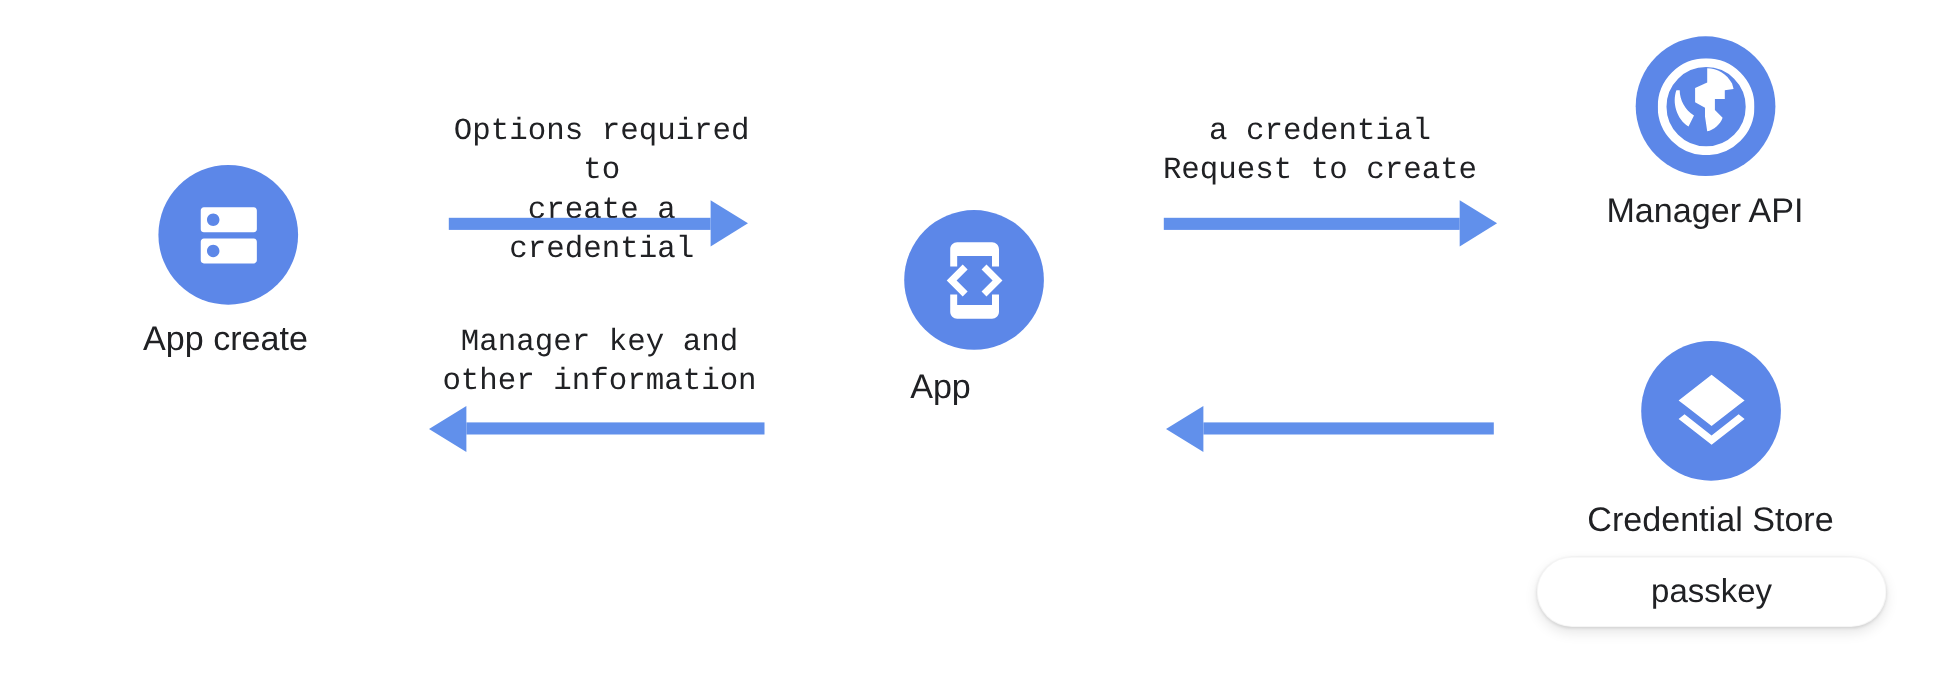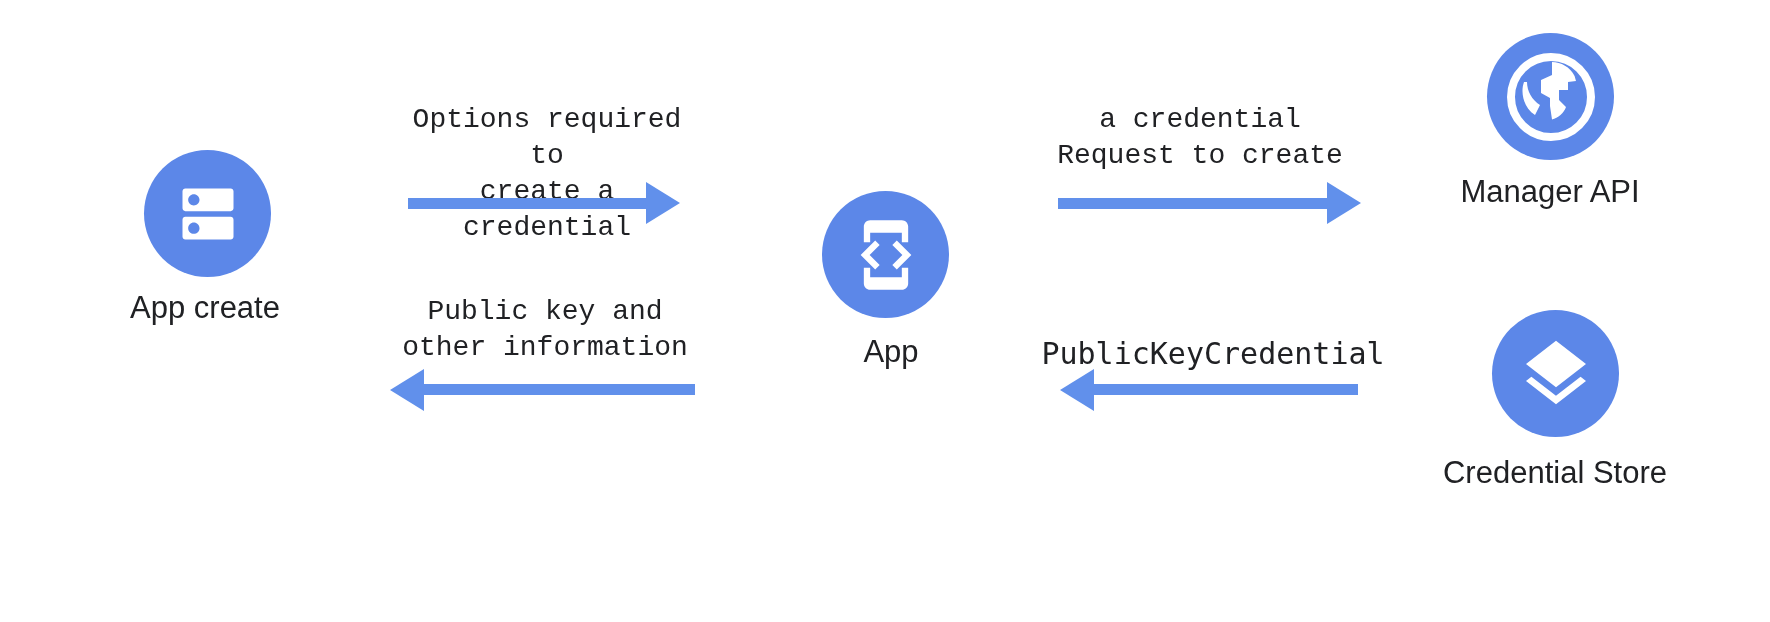--- a/index.html
+++ b/index.html
@@ -66,55 +66,57 @@
   <div class="node-label" style="left:55px;top:288px;width:300px;">App create</div>
 
   <div class="caption" style="left:397px;top:102px;width:300px;">
     <span>Options required to</span>
     <span>create a credential</span>
   </div>
   <div class="shaft" style="left:408px;top:198px;width:238px;"></div>
   <div class="head-right" style="left:646px;top:182px;"></div>
 
   <div class="caption" style="left:395px;top:294px;width:300px;">
-    <span>Public key and</span>
+    <span>Manager key and</span>
     <span>other information</span>
   </div>
   <div class="head-left" style="left:390px;top:369px;"></div>
   <div class="shaft" style="left:424px;top:384px;width:271px;"></div>
 
   <div class="circle-node" style="left:822px;top:191px;">
     <svg width="76" height="76" viewBox="0 0 24 24">
       <path fill="#fff" d="M7 5h10v3h2V3c0-1.1-.9-2-2-2L7 1c-1.1 0-2 .9-2 2v5h2V5zm8.41 11.59L20 12l-4.59-4.59L14 8.83 17.17 12 14 15.17l1.41 1.42zM10 15.17L6.83 12 10 8.83 8.59 7.41 4 12l4.59 4.59L10 15.17zM17 19H7v-3H5v5c0 1.1.9 2 2 2h10c1.1 0 2-.9 2-2v-5h-2v3z"></path>
     </svg>
   </div>
-  <div class="node-label" style="left:741px;top:332px;width:300px;text-align:center;">App</div>
+  <div class="node-label" style="left:705px;top:332px;width:300px;text-align:center;">App</div>
 
   <div class="caption" style="left:1050px;top:102px;width:300px;">
     <span>a credential</span>
     <span>Request to create</span>
   </div>
   <div class="shaft" style="left:1058px;top:198px;width:269px;"></div>
   <div class="head-right" style="left:1327px;top:182px;"></div>
 
-  <div class="caption-mono" style="left:1013px;top:335px;width:400px;">PublicKeyCredential</div>
   <div class="head-left" style="left:1060px;top:369px;"></div>
   <div class="shaft" style="left:1094px;top:384px;width:264px;"></div>
 
   <div class="circle-node" style="left:1487px;top:33px;">
     <svg width="88" height="88" viewBox="0 0 44 44">
       <circle cx="22" cy="22" r="20" fill="none" stroke="#fff" stroke-width="4"></circle>
       <path fill="#fff" d="M22.5 4.5 C27 4.5 31.5 7 33.8 11.5 L34.5 14 30.5 14.5 30.5 18.5 26 18.5 26 23.5 29.5 27 C28.5 30 25.5 32.5 22.5 33.2 L21.5 26.5 21.5 22.5 17 20 17 13.5 22.5 11 Z"></path>
       <path fill="#fff" d="M8.5 14.5 C6.5 20 8.5 27.5 14 31 L16.5 26 C12.5 23.5 10 19 10 14.5 Z"></path>
     </svg>
   </div>
   <div class="node-label" style="left:1400px;top:172px;width:300px;">
     <span>Manager API</span>
   </div>
 
   <div class="circle-node" style="left:1492px;top:310px;">
     <svg width="80" height="80" viewBox="0 0 24 24">
       <path fill="#fff" d="M11.99 18.54l-7.37-5.73L3 14.07l9 7 9-7-1.63-1.27-7.38 5.74zM12 16l7.36-5.73L21 9l-9-7-9 7 1.63 1.27L12 16z"></path>
     </svg>
   </div>
   <div class="node-label" style="left:1405px;top:453px;width:300px;">Credential Store</div>
+  <div class="pill" style="left:1397px;top:506px;width:318px;height:64px;">
+    <span>passkey</span>
+  </div>
 
 </div>
 
 </body></html>

